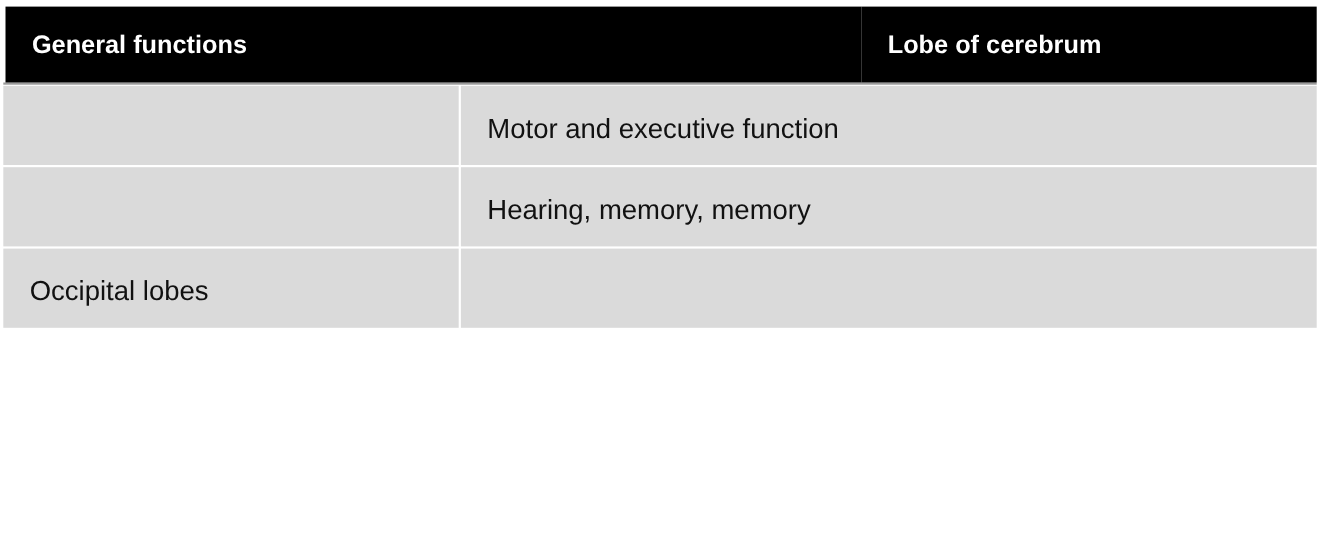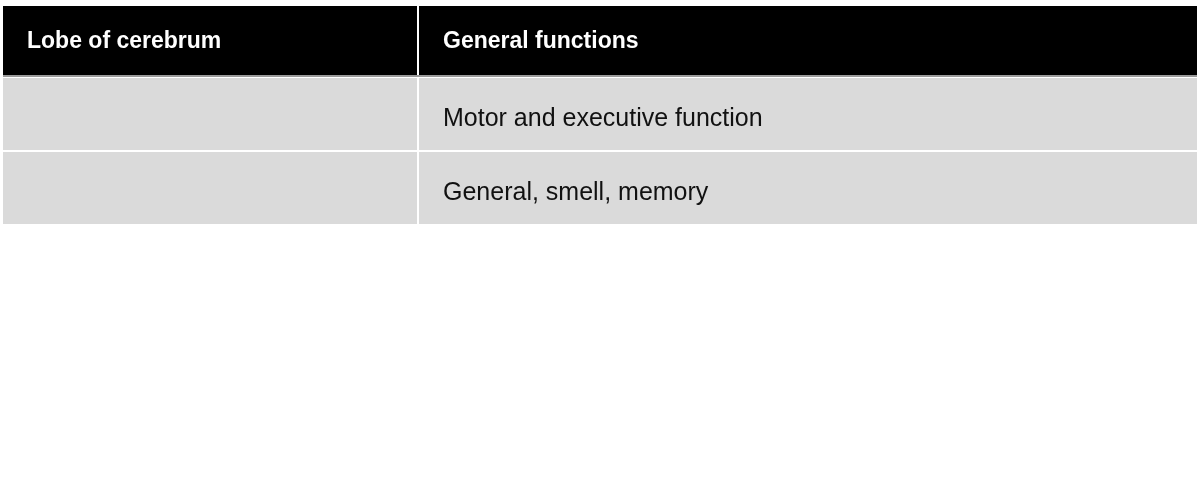--- a/index.html
+++ b/index.html
@@ -14,25 +14,29 @@
   .headline { height: 2px; background: #9a9a9a; }
   .body-row { margin-top: 2px; }
   .body-row .cell { background: #dadada; color: #111111; height: 72px; font-size: 25px; padding-top: 6px; }
   .body-row.first { margin-top: 1px; }
 </style>
 </head>
 <body>
 
 <div class="tbl">
   <div class="row head">
+    <div class="cell c2">General functions</div>
     <div class="cell c1">Lobe of cerebrum</div>
-    <div class="cell c2">General functions</div>
   </div>
   <div class="headline"></div>
   <div class="row body-row first">
     <div class="cell c1"></div>
     <div class="cell c2">Motor and executive function</div>
   </div>
   <div class="row body-row">
     <div class="cell c1"></div>
-    <div class="cell c2">General, smell, memory</div>
+    <div class="cell c2">Hearing, memory, memory</div>
+  </div>
+  <div class="row body-row">
+    <div class="cell c1">Occipital lobes</div>
+    <div class="cell c2"></div>
   </div>
 </div>
 
 </body></html>

